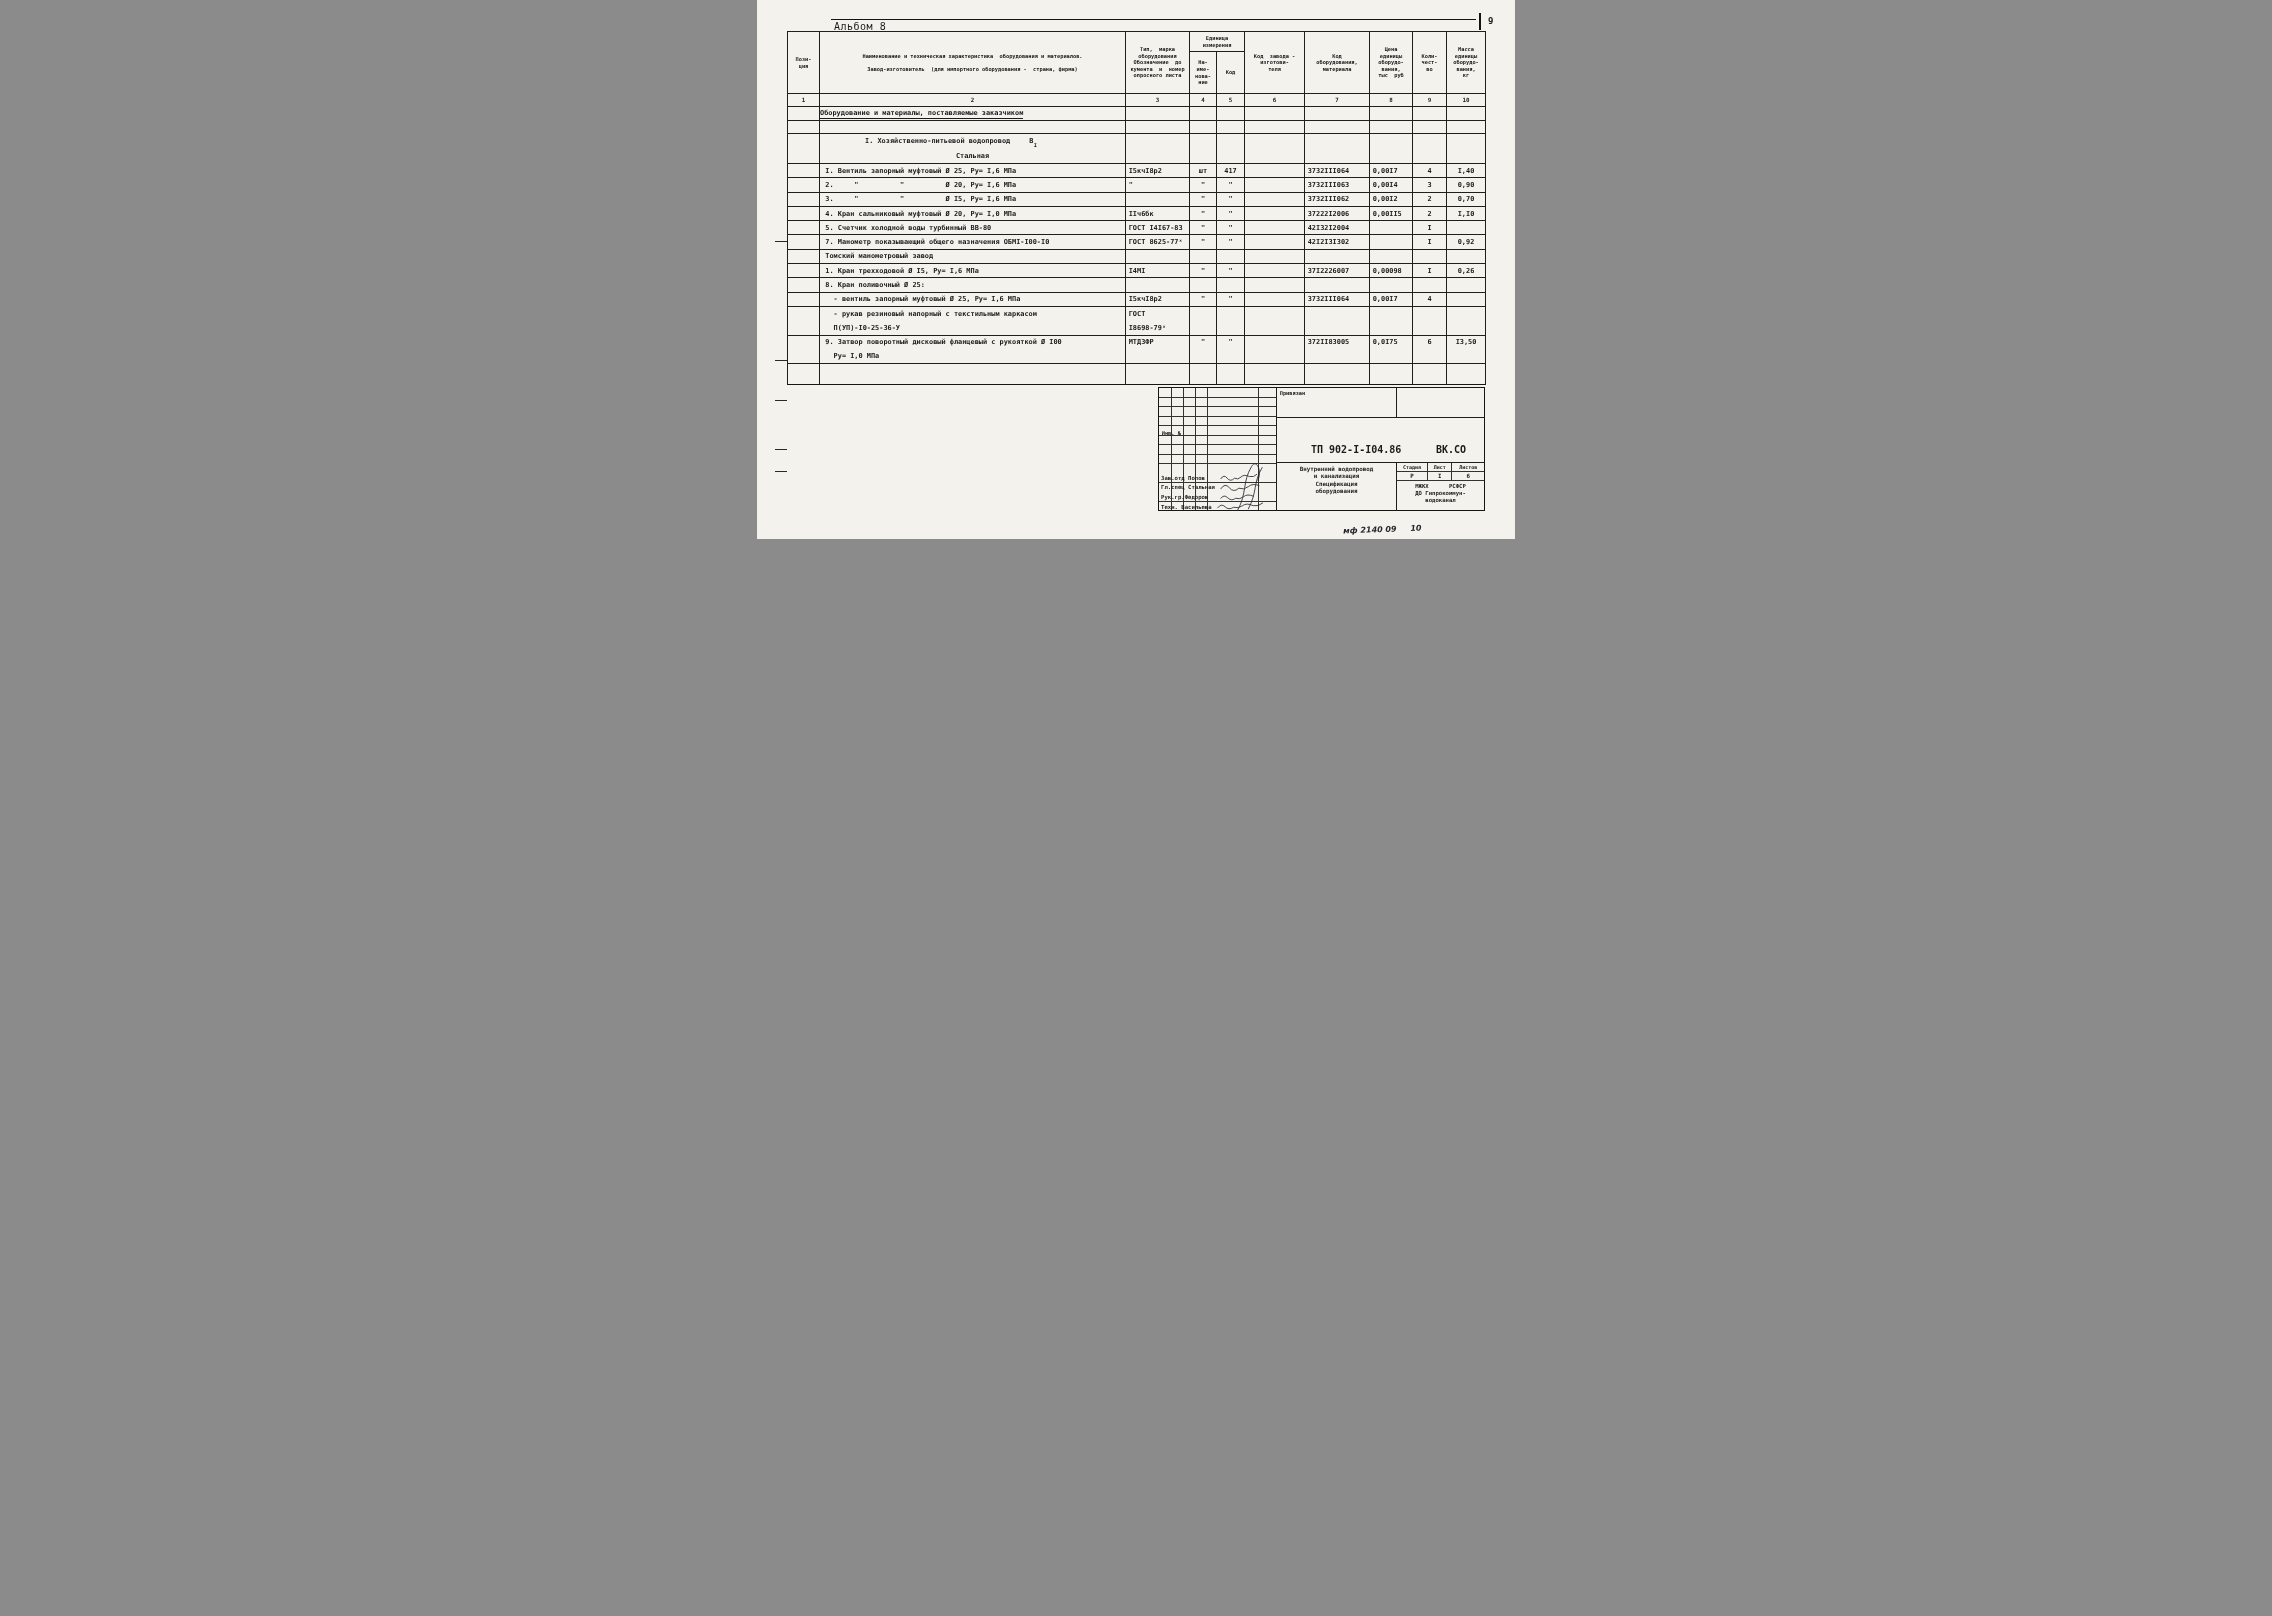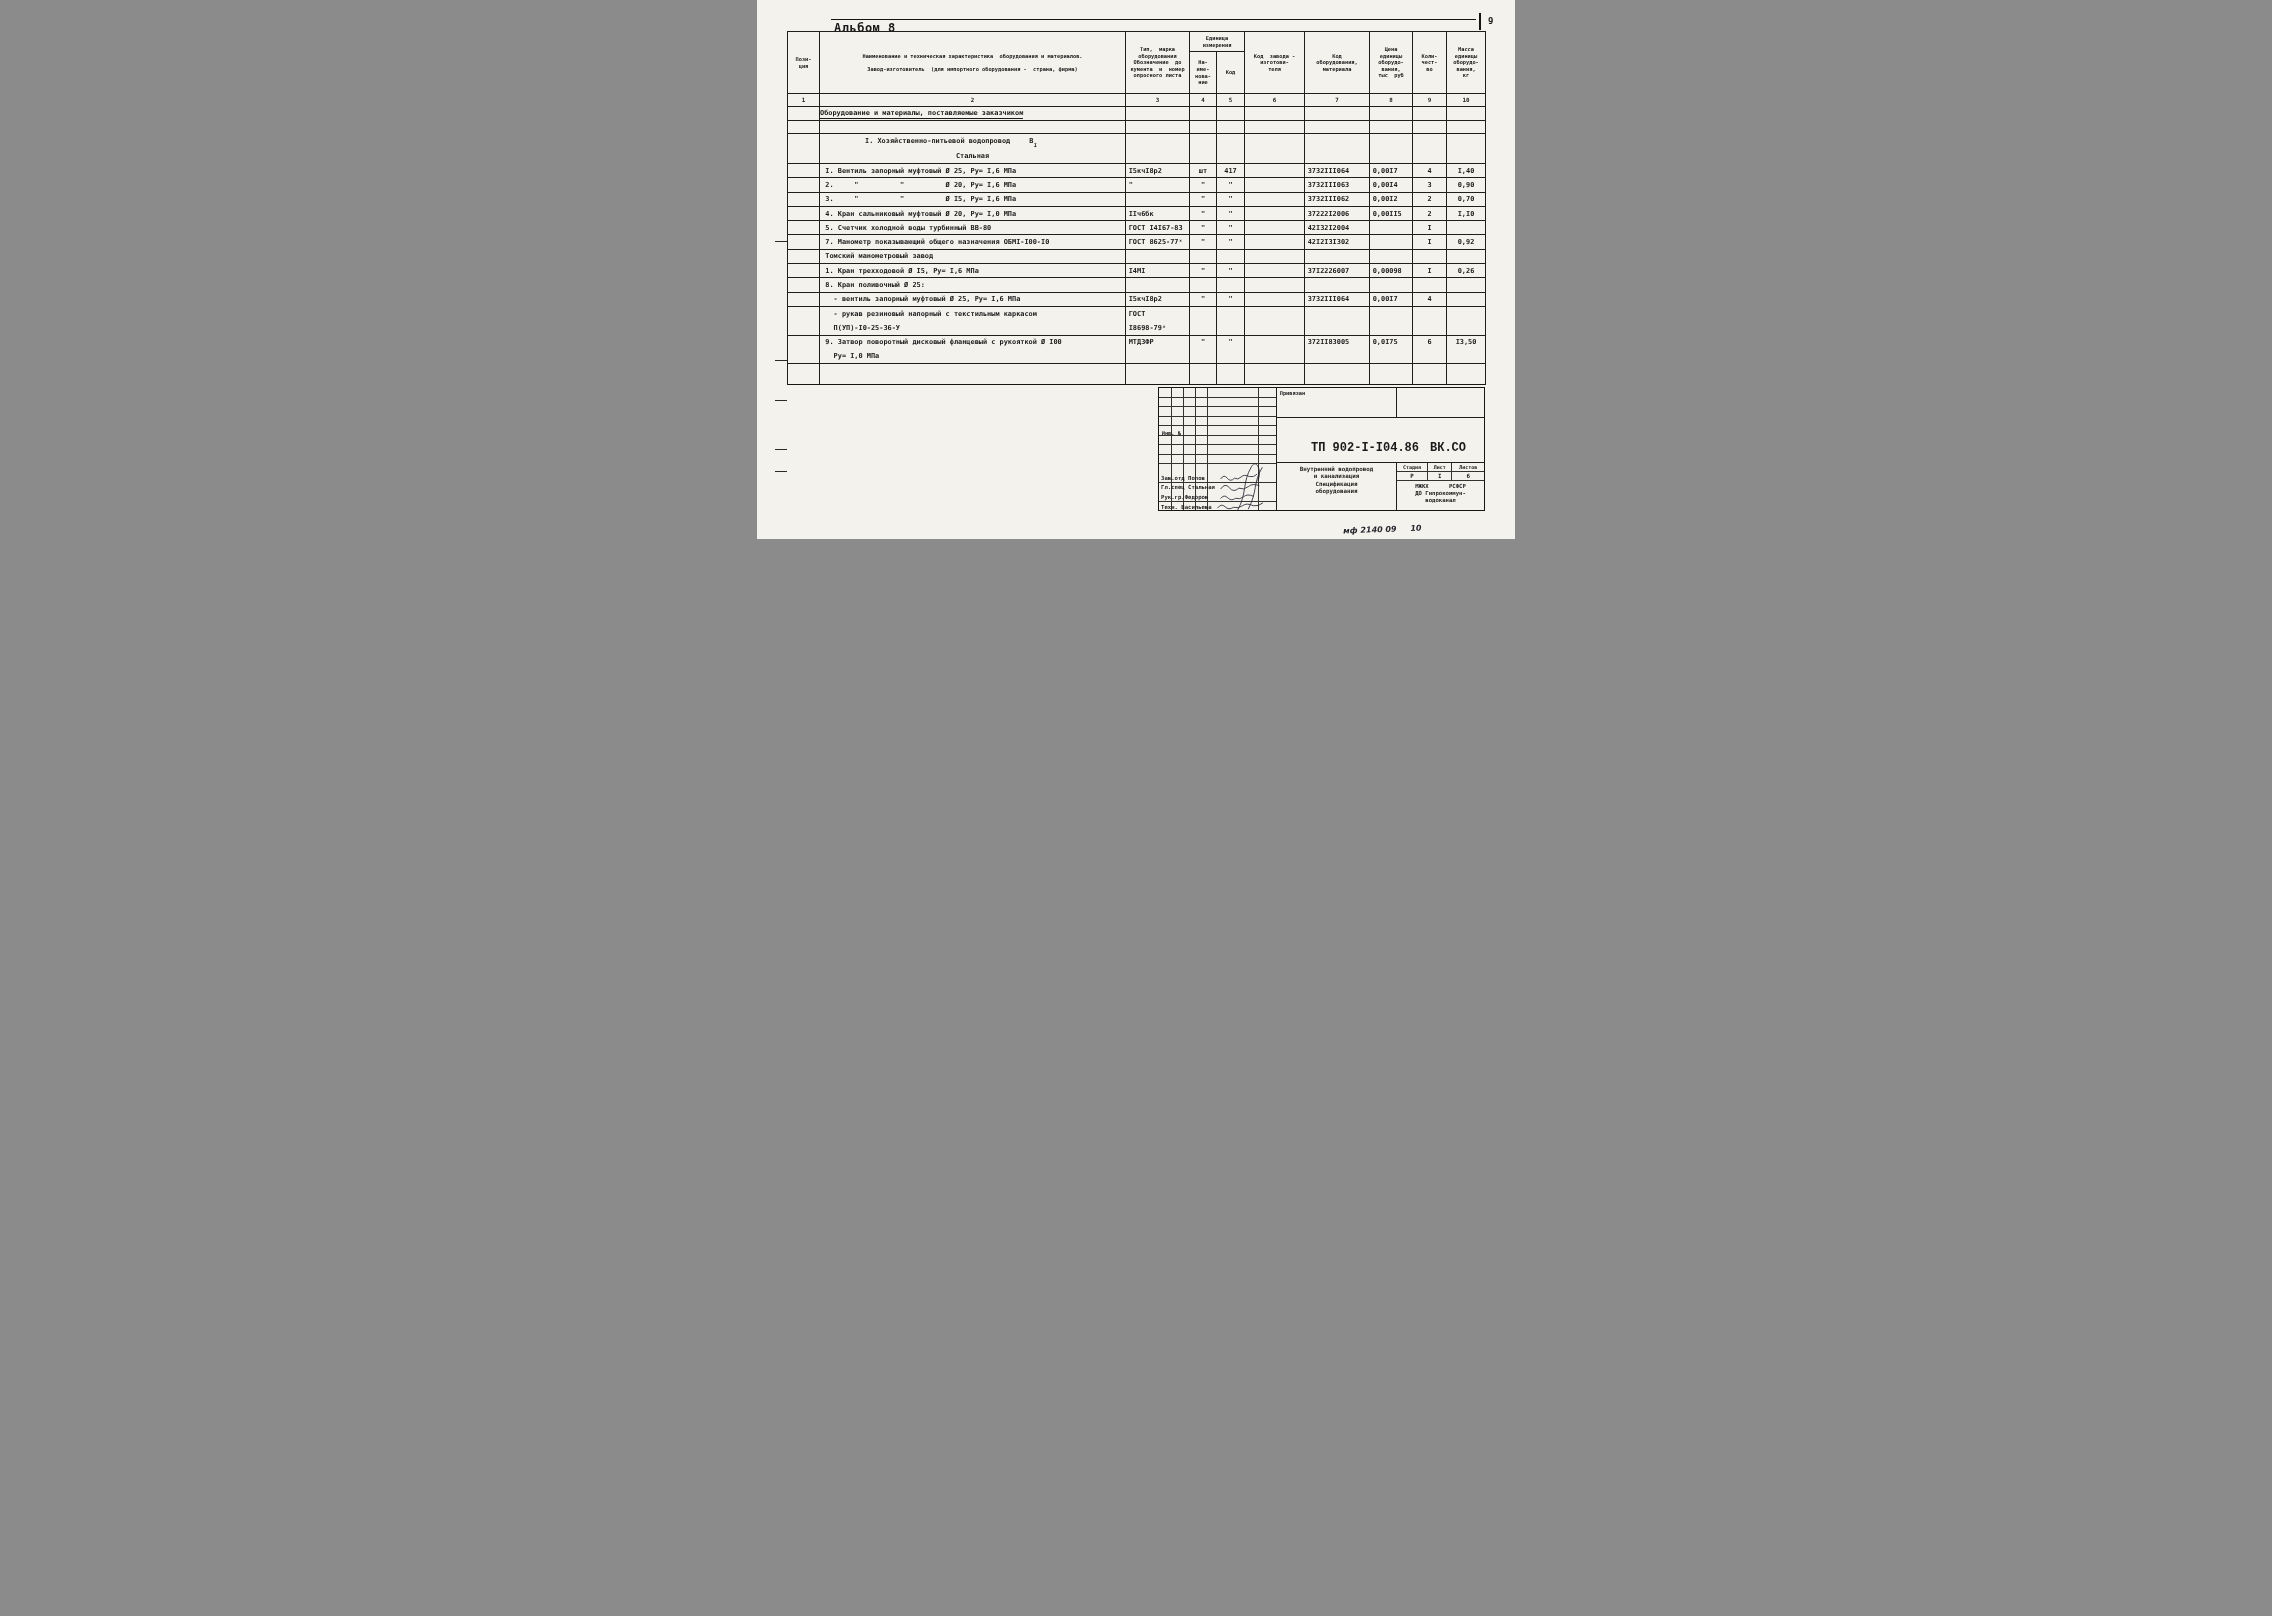--- a/index.html
+++ b/index.html
@@ -3,21 +3,21 @@
 <meta charset="utf-8">
 <style>
   * { margin:0; padding:0; box-sizing:border-box; }
   html,body { background:#8b8b8b; }
   .page {
     position:relative; width:758px; height:539px; margin:0 auto;
     background:#f4f2ed; color:#1b1b1b; overflow:hidden;
     font-family:"DejaVu Sans Mono", monospace;
   }
   .top-rule { position:absolute; left:74px; top:18.6px; width:645px; height:1.6px; background:#151413; }
-  .album { position:absolute; left:77px; top:20.7px; font-size:12px; font-weight:bold; letter-spacing:0.5px; }
+  .album { position:absolute; left:77px; top:20.7px; font-size:10px; font-weight:normal; letter-spacing:0.5px; }
   .corner-bar { position:absolute; left:722px; top:13.3px; width:1.6px; height:16.4px; background:#151413; }
   .page-num { position:absolute; left:731px; top:16.4px; font-size:9px; font-weight:bold; }
   .tick { position:absolute; left:18px; width:12.2px; height:1.1px; background:#2a2926; }
 
   table.spec { position:absolute; left:30px; top:31px; width:699px; border-collapse:collapse; table-layout:fixed; border:1.6px solid #171614; }
   .spec th, .spec td { border-left:1.1px solid #211f1c; border-right:1.1px solid #211f1c; font-weight:600; white-space:pre; overflow:hidden; }
   .spec thead th, .spec thead td { border:1.1px solid #211f1c; }
   .spec thead th { font-size:5.3px; line-height:6.6px; text-align:center; vertical-align:middle; padding:1.1px 0.5px; }
   .spec tr.nums td { height:12.7px; font-size:5.8px; text-align:center; font-weight:bold; }
   .spec tbody td { height:14.3px; font-size:6.9px; vertical-align:middle; }
@@ -37,21 +37,21 @@
   .tblock { position:absolute; left:401px; top:387px; width:327px; height:124px; border:1.6px solid #171614; display:flex; background:#f4f2ed; }
   .tb-left { position:relative; width:118px; height:100%; border-right:1.1px solid #211f1c;
     background-image:repeating-linear-gradient(to bottom, transparent 0px, transparent 8.7px, #35332f 8.7px, #35332f 9.5px); }
   .vline { position:absolute; top:0; width:0.8px; height:100%; background:#35332f; }
   .tb-inv { position:absolute; left:2.7px; top:42px; font-size:5.3px; font-weight:600; }
   .sig-name { position:absolute; left:2.1px; width:106px; height:9.5px; line-height:9.5px; font-size:5.6px; font-weight:600; white-space:pre; }
   .tb-right { flex:1; display:flex; flex-direction:column; }
   .tb-rowA { height:30px; display:flex; border-bottom:1.1px solid #211f1c; }
   .tb-a1 { width:120px; border-right:1.1px solid #211f1c; padding:1.6px 2.7px; font-size:5.3px; font-weight:600; }
   .tb-a2 { flex:1; }
-  .tb-rowB { height:45px; border-bottom:1.1px solid #211f1c; display:flex; align-items:flex-end; justify-content:space-between; padding:0 18px 7.4px 34px; font-size:12px; font-weight:bold;font-family:Liberation Mono, monospace; }
+  .tb-rowB { height:45px; border-bottom:1.1px solid #211f1c; display:flex; align-items:flex-end; justify-content:space-between; padding:0 18px 7.4px 34px; font-size:10px; font-weight:bold; }
   .tb-rowC { flex:1; display:flex; }
   .tb-title { width:120px; border-right:1.1px solid #211f1c; text-align:center; padding-top:2.7px; font-size:5.8px; line-height:7.4px; font-weight:bold; white-space:pre; }
   .tb-stage { flex:1; display:flex; flex-direction:column; }
   .stage-hdr { display:flex; height:9px; border-bottom:0.8px solid #35332f; }
   .stage-hdr > div { font-size:5px; font-weight:600; text-align:center; line-height:8.5px; }
   .stage-vals { display:flex; height:8.5px; border-bottom:0.8px solid #35332f; }
   .stage-vals > div { font-size:5.8px; font-weight:bold; text-align:center; line-height:8px; }
   .sc1 { width:31px; border-right:0.8px solid #35332f; } .sc2 { width:24.4px; border-right:0.8px solid #35332f; } .sc3 { flex:1; }
   .tb-org { flex:1; text-align:center; font-size:5.6px; line-height:6.9px; font-weight:bold; padding-top:2.7px; white-space:pre; }
   .sig-overlay { position:absolute; left:401px; top:387px; width:327px; height:124px; pointer-events:none; }

